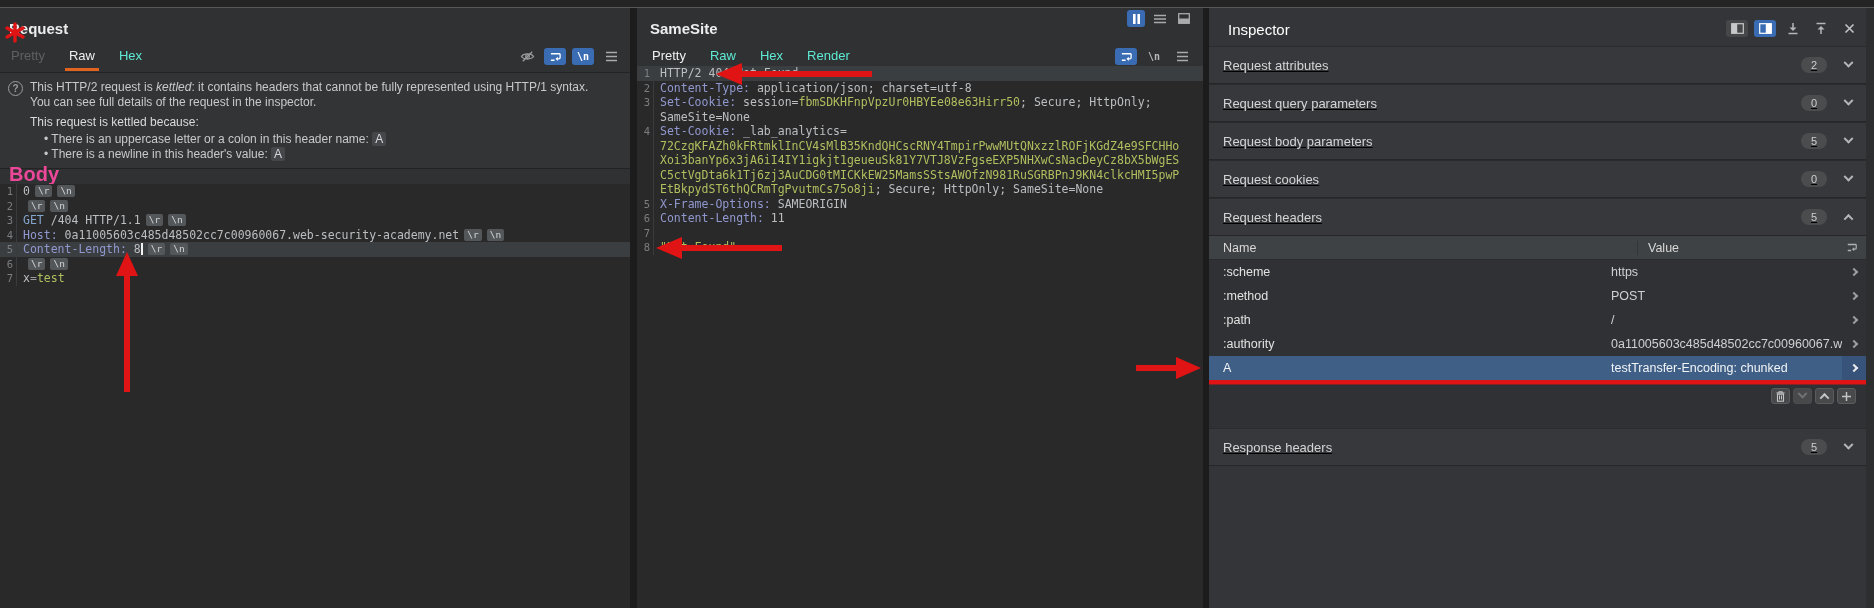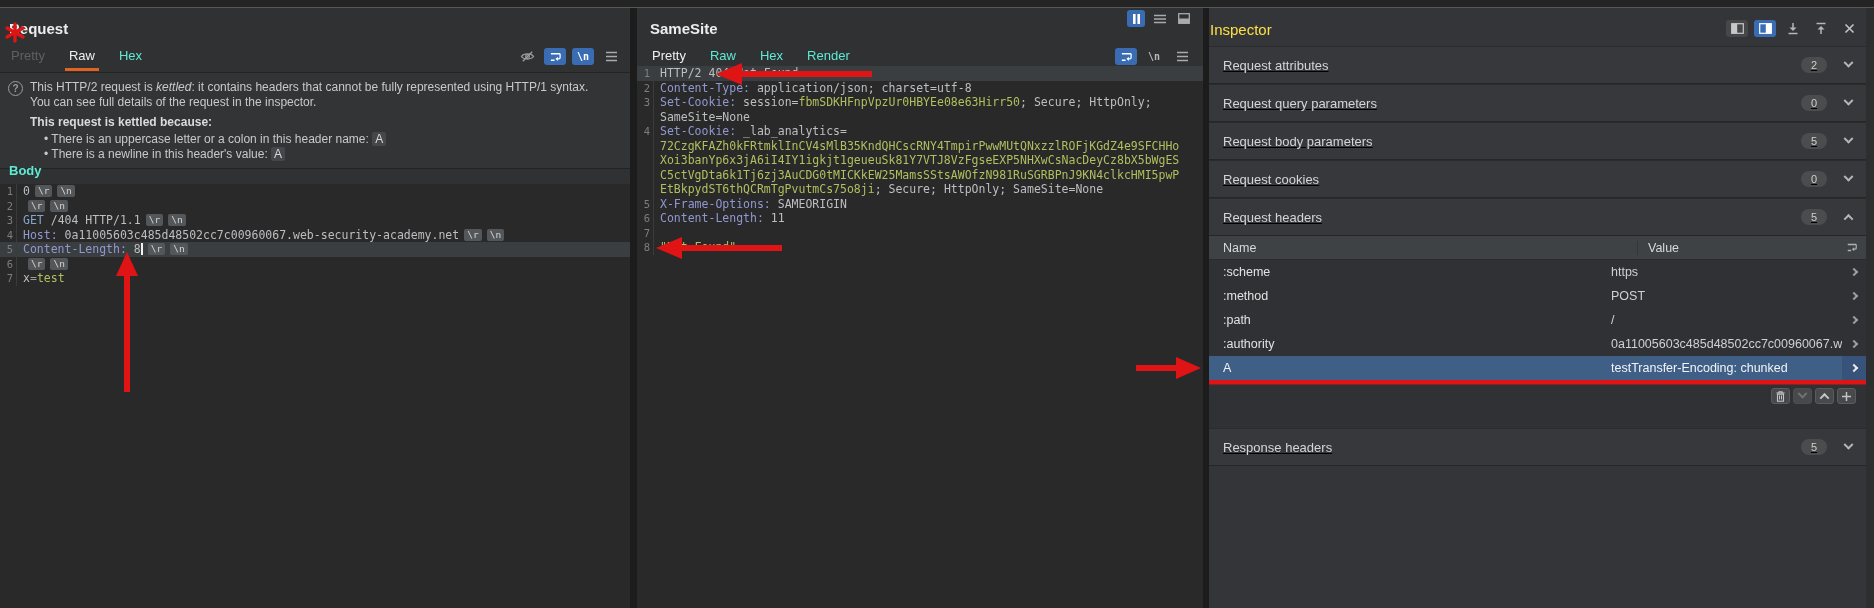--- a/index.html
+++ b/index.html
@@ -38,46 +38,46 @@
   .chip svg { display:block; }
   .nl-glyph { font-family:"DejaVu Sans Mono", monospace; font-size:10px; font-weight:700; }
 
   
   #kettle-banner { position:absolute; left:0; top:65px; width:630px; height:96px; background:#323436;
                    border-bottom:1px solid #232324; font-size:12px; color:#c7c9cb; }
   #kettle-banner .qicon { position:absolute; left:8px; top:8px; width:15px; height:15px; border:1.4px solid #9a9c9e;
                    border-radius:50%; color:#9a9c9e; font-size:10px; font-weight:700; text-align:center; line-height:13px; }
   .banner-line1 { position:absolute; left:30px; top:7px; width:592px; }
   .banner-line2 { position:absolute; left:30px; top:22px; }
-  .banner-reason { position:absolute; left:30px; top:42px; font-weight:700; color:#d9dbdd; }
+  .banner-reason { position:absolute; left:30px; top:42px; font-weight:400; color:#d9dbdd; }
   .banner-bullet1 { position:absolute; left:44px; top:59px; }
   .banner-bullet2 { position:absolute; left:44px; top:74px; }
   .chip-a { background:#45474a; border-radius:2px; padding:0 3px; color:#d6d8da; }
   .it { font-style:italic; }
 
-  .body-title { position:absolute; left:9px; top:155px; font-size:13px; font-weight:700; color:#5eead4; }
+  .body-title { position:absolute; left:9px; top:155px; font-size:20px; font-weight:700; color:#ec4899; }
 
   
   .editor { position:absolute; left:0; right:0; bottom:0; background:#29292a; overflow:hidden;
             font-family:"DejaVu Sans Mono", monospace; font-size:11.5px; line-height:14.5px; }
   #request-editor { top:176px; }
   #response-editor { top:58px; }
   .ed-row { display:flex; height:14.5px; white-space:pre; }
   .ed-row.hl { background:#3b3e41; }
   .ed-num { flex:0 0 16px; text-align:right; color:#7c7e80; font-size:10.5px; padding-right:3px; }
   .ed-gut { flex:0 0 1px; background:#3a3b3c; margin-right:6px; }
   .ed-line { flex:1; color:#bcbec0; }
   .c-plain { color:#bcbec0; } .c-hname { color:#9198cf; } .c-token { color:#b2bf5e; }
   .c-method { color:#85a7cc; } .c-dim { color:#9a9c9e; }
   .crlf { display:inline-block; background:#54575a; color:#d2d4d6; font-size:9.5px; line-height:11px;
           padding:0 3px 1px 3px; border-radius:2px; margin-left:5px; vertical-align:1px; }
   .cursor { display:inline-block; width:2px; height:12px; background:#f2f2f2; vertical-align:-2px; }
 
   
-  #inspector-title { position:absolute; left:1px; top:13px; font-size:15px; font-weight:500; color:#fde047; }
+  #inspector-title { position:absolute; left:19px; top:13px; font-size:15px; font-weight:500; color:#ffffff; }
   .insp-scroll-gutter { position:absolute; right:0; top:0; width:8px; height:600px; background:#2d2e30; }
   .insp-head-icons { right:14px; top:12px; }
   .insp-body { position:absolute; left:0; top:38px; right:8px; }
   .insp-row { height:38px; background:#36383b; border-top:1px solid #2a2b2d; border-bottom:1px solid #252627;
               display:flex; align-items:center; padding:0 14px;text-decoration:underline; }
   .insp-label { font-size:13px; color:#d5d5d7; flex:1; }
   .badge { background:#4a4c4e; color:#cfcfcf; font-size:11px; border-radius:8px; min-width:26px; height:16px;
            display:flex; align-items:center; justify-content:center; margin-right:18px; padding:0 7px; }
   .chev { width:7px; height:7px; border-right:2px solid #b4b6b8; border-bottom:2px solid #b4b6b8; }
   .chev.down { transform:rotate(45deg) translate(-2px,-2px); }

